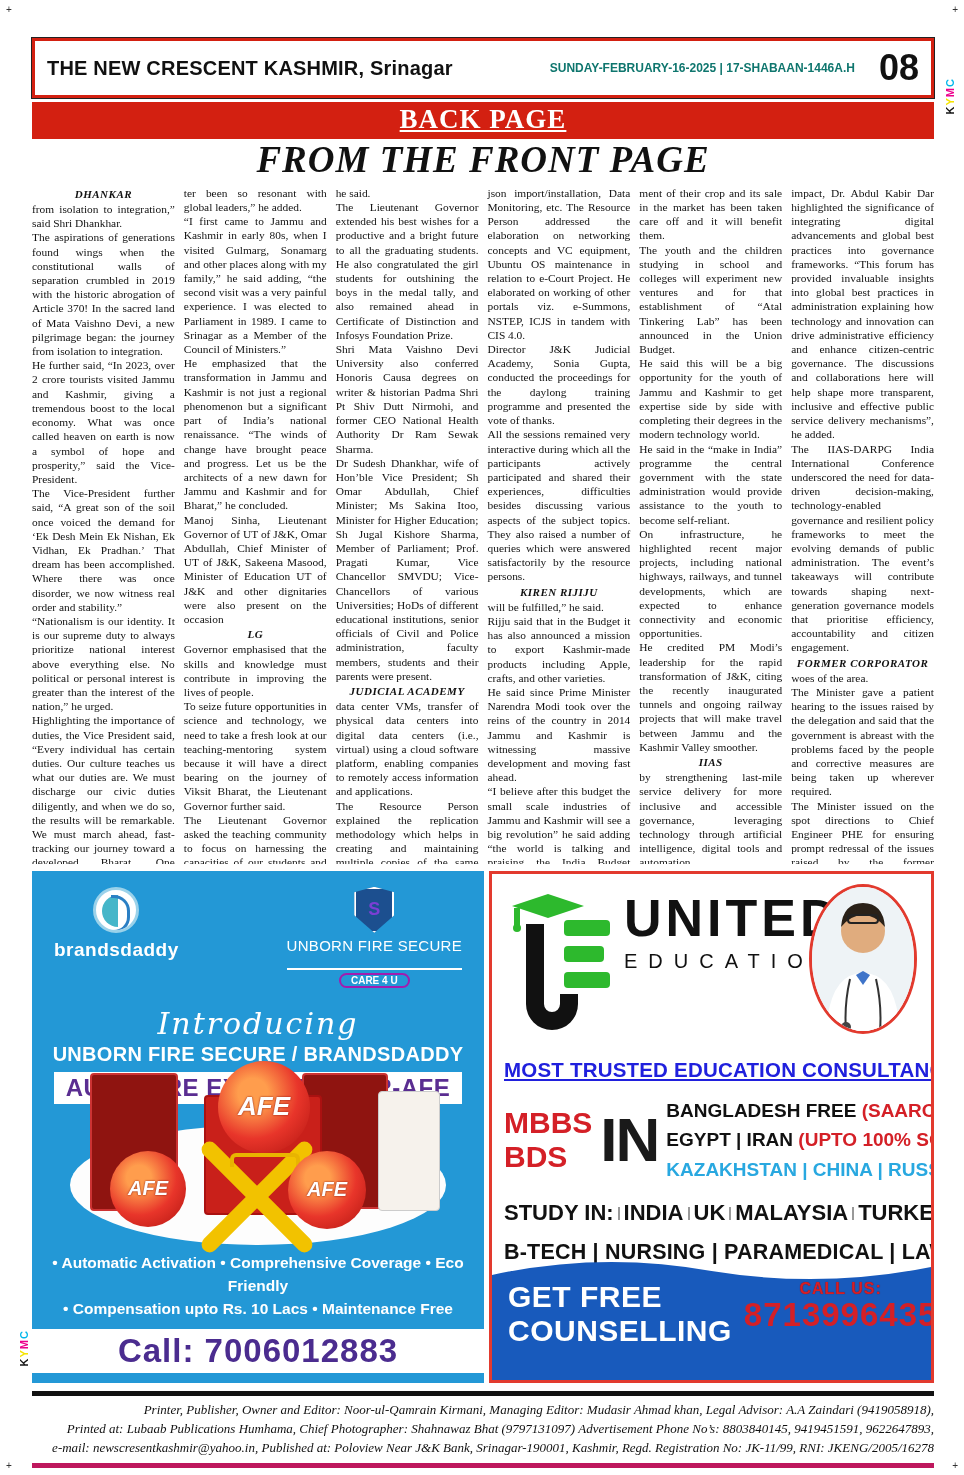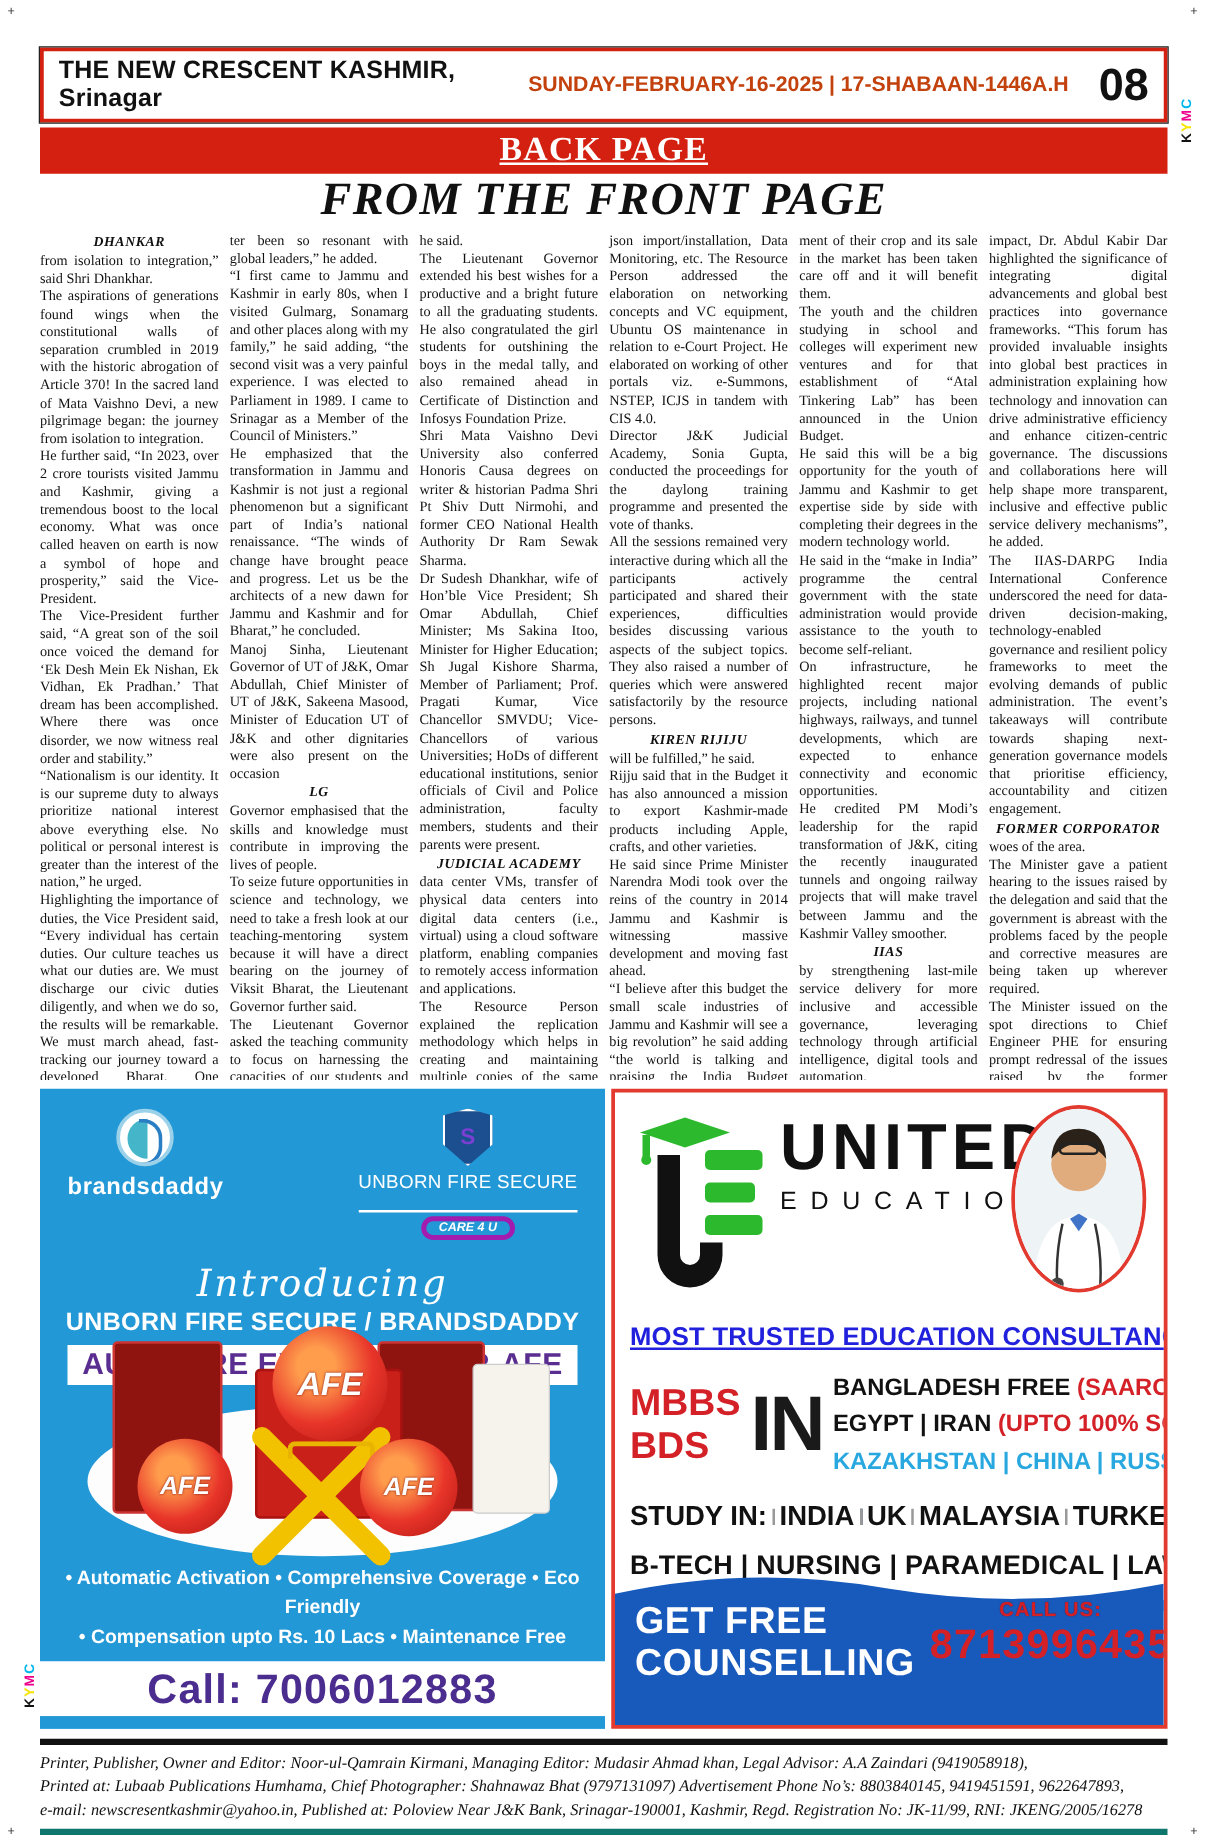--- a/index.html
+++ b/index.html
@@ -10,21 +10,21 @@
   
   .reg { position:absolute; font:10px "Liberation Sans",sans-serif; color:#333; }
   .cmyk { position:absolute; writing-mode:vertical-rl; transform:rotate(180deg); font:bold 11px "Liberation Sans",sans-serif; letter-spacing:1px; }
   .cmyk .c{color:#00b7eb}.cmyk .m{color:#ec008c}.cmyk .y{color:#f5e400}.cmyk .k{color:#111}
   .cmyk-top { right:8px; top:78px; }
   .cmyk-bottom { left:18px; top:1330px; }
 
   
   .mast-box { border:3px solid #d32011; outline:1px solid #222; background:#fff; height:60px; display:flex; align-items:center; padding:0 12px; gap:10px; }
   .paper-name { font-family:"Liberation Sans",sans-serif; font-weight:bold; font-size:20px; letter-spacing:.2px; flex:1; }
-  .date-line { font-family:"Liberation Sans",sans-serif; font-weight:bold; font-size:17px; color:#c2410c; white-space:nowrap; }
+  .date-line { font-family:"Liberation Sans",sans-serif; font-weight:bold; font-size:12px; color:#0f766e; white-space:nowrap; }
   .page-no { font-family:"Liberation Sans",sans-serif; font-weight:900; font-size:36px; line-height:1; margin-left:14px; }
   .banner { background:#d32011; color:#fff; text-align:center; font-weight:bold; font-size:27px; letter-spacing:1px; padding:2px 0 4px; margin-top:4px; font-family:"Liberation Serif",serif;text-decoration:underline; }
   .page-title { text-align:center; font-style:italic; font-weight:bold; font-size:37px; letter-spacing:1px; line-height:1.05; margin:2px 0 6px; }
 
   
   .columns { display:flex; gap:9px; height:678px; overflow:hidden; text-align:justify; }
   .col { flex:1 1 0; font-size:11.4px; line-height:14.2px; }
   .art-p { text-align:justify; }
   .art-h { text-align:center; font-weight:bold; font-style:italic; font-size:11px; letter-spacing:.5px; padding:1px 0; }
 
@@ -35,21 +35,21 @@
   .fire-ad { width:452px; background:#2398d6; position:relative; color:#fff; font-family:"Liberation Sans",sans-serif; overflow:hidden; display:flex; flex-direction:column; }
   .fire-top { display:flex; justify-content:space-between; padding:16px 22px 0; }
   .bd-logo { text-align:center; }
   .bd-circle { width:46px; height:46px; border-radius:50%; background:#fff; border:3px solid #9bd2ea; margin:0 auto 6px; position:relative; overflow:hidden; }
   .bd-circle::before { content:""; position:absolute; left:6px; top:5px; width:16px; height:32px; border-radius:16px 0 0 16px; background:#45b6c9; }
   .bd-circle::after { content:""; position:absolute; right:6px; top:5px; width:16px; height:32px; border-radius:0 16px 16px 0; border:3px solid #2a7fc4; border-left:none; }
   .bd-name { font-size:19px; font-weight:bold; letter-spacing:.5px; }
   .ufs-logo { text-align:center; }
   .shield { width:40px; height:46px; margin:0 auto 4px; background:#1c4f8f; clip-path:polygon(50% 0,100% 12%,100% 62%,50% 100%,0 62%,0 12%); display:flex; align-items:center; justify-content:center; font-weight:900; color:#7b3fd4; font-size:18px; border:2px solid #fff; }
   .ufs-name { font-size:15px; font-weight:400; letter-spacing:.3px; border-bottom:2px solid #fff; padding-bottom:14px;text-align:center; }
-  .ufs-badge { display:inline-block; margin-top:3px; font-size:10px; font-weight:bold; border:4px solid #a21caf; border-radius:10px; padding:0 10px;font-style:italic; }
+  .ufs-badge { display:inline-block; margin-top:3px; font-size:10px; font-weight:bold; border:2px solid #a21caf; border-radius:10px; padding:0 10px; }
   .intro-script { text-align:center; font-family:"DejaVu Serif",serif; font-style:italic; font-size:30px; margin-top:18px; letter-spacing:2px; }
   .fire-line1 { text-align:center; font-size:20px; font-weight:900; letter-spacing:.3px; margin-top:2px; }
   .fire-line2-wrap { text-align:center; margin-top:6px; }
   .fire-line2 { display:inline-block; background:#fff; color:#5a2d91; font-weight:900; font-size:24px; padding:2px 12px; letter-spacing:.5px; }
   .fire-art { position:relative; height:182px; margin-top:8px; }
   .fire-ellipse { position:absolute; left:38px; right:38px; bottom:0; height:120px; background:#fdfdfd; border-radius:50%; }
   .pbox { position:absolute; border-radius:4px; }
   .pbox.l { left:58px; bottom:34px; width:88px; height:138px; background:#8f1410; border:2px solid #c33; }
   .pbox.c { left:172px; bottom:30px; width:118px; height:120px; background:#c9201a; border:2px solid #a11; }
   .pbox.r { right:96px; bottom:36px; width:86px; height:136px; background:#8f1410; border:2px solid #c33; }
@@ -90,21 +90,21 @@
   .edu-courses { margin-top:14px; font-weight:900; font-size:21.5px; text-align:center; color:#111; letter-spacing:.2px; white-space:nowrap; }
   .edu-band { position:absolute; left:0; right:0; bottom:0; height:118px; }
   .edu-wave { position:absolute; top:-1px; left:0; width:100%; height:28px; }
   .edu-band-blue { position:absolute; left:0; right:0; bottom:0; top:18px; background:#185abc; display:flex; padding:0 16px; gap:12px; }
   .edu-counsel { color:#fff; font-weight:900; font-size:30px; letter-spacing:.5px; flex:1; }
   .edu-call { text-align:center; }
   .edu-callus { color:#d42027; font-weight:900; font-size:16px; letter-spacing:1px; text-shadow:0 0 1px #801; }
   .edu-phone { color:#d42027; font-weight:900; font-size:33px; letter-spacing:1px; line-height:1; }
 
   
-  .footer { margin-top:8px; border-top:5px solid #111; border-bottom:5px solid #0f766e; padding:5px 0 6px; text-align:left; font-style:italic; font-size:13px; line-height:1.45; font-weight:500; }
+  .footer { margin-top:8px; border-top:5px solid #111; border-bottom:5px solid #be185d; padding:5px 0 6px; text-align:right; font-style:italic; font-size:13px; line-height:1.45; font-weight:500; }
 </style>
 </head>
 <body>
 
 <span class="reg" style="left:6px;top:4px">+</span>
 <span class="reg" style="right:6px;top:4px">+</span>
 <span class="reg" style="left:6px;bottom:4px">+</span>
 <span class="reg" style="right:6px;bottom:4px">+</span>
 
 <div class="cmyk cmyk-top"><span class="k">K</span><span class="y">Y</span><span class="m">M</span><span class="c">C</span></div>

